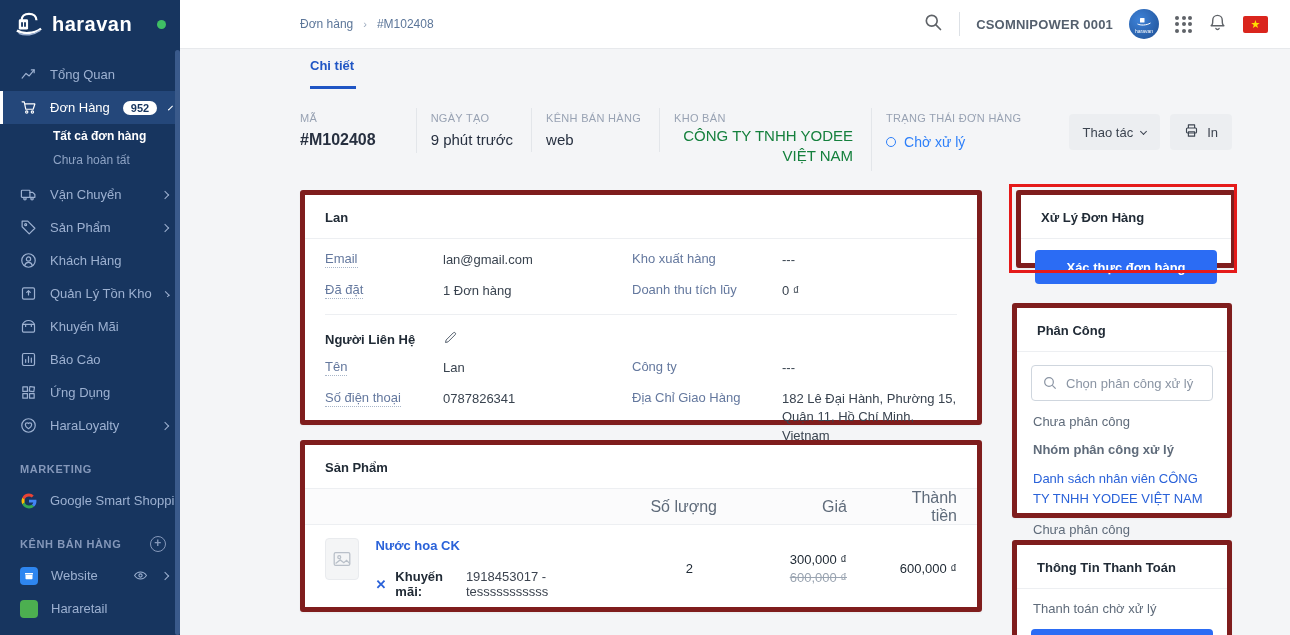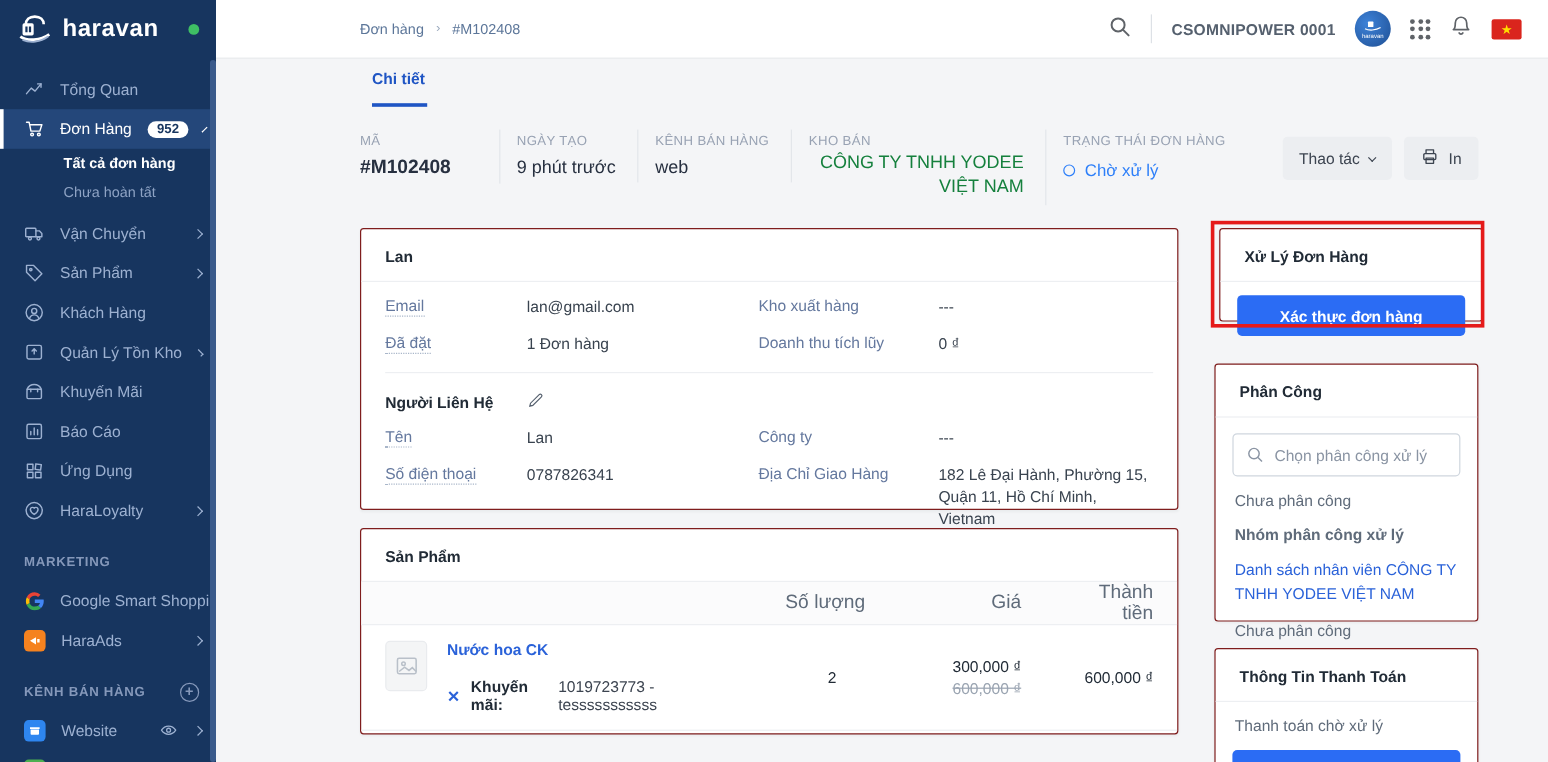--- a/index.html
+++ b/index.html
@@ -77,21 +77,21 @@
   .status-val { display:flex; align-items:center; gap:8px; margin-top:10px; }
   .status-circ { width:10px; height:10px; border:1.6px solid #2d7ff9; border-radius:50%; }
   .status-txt { font-size:14px; color:#2d7ff9; }
   .oh-actions { margin-left:auto; display:flex; gap:10px; padding-top:6px; }
   .btn-gray { display:flex; align-items:center; gap:8px; background:#eceef1; border:none;
     border-radius:4px; padding:9px 14px; font-size:13px; color:#3c4450; cursor:pointer;
     font-family:inherit; }
   .btn-gray .chev { border-color:#3c4450; width:5px; height:5px; margin-top:-2px; }
 
   
-  .card { position:absolute; background:#fff; border:1px solid #7f1d1d; border-radius:3px;
+  .card { position:absolute; background:#fff; border:5px solid #7f1d1d; border-radius:3px;
     box-shadow:0 1px 2px rgba(40,50,60,.05); }
   .card-title { padding:15px 20px 13px; font-size:13px; font-weight:bold; color:#212b36;
     border-bottom:1px solid #edeff2; }
 
   .cust-card { left:300px; top:190px; width:682px; height:235px; }
   .cust-body { padding:6px 20px; }
   .f-row { display:flex; align-items:flex-start; padding:6px 0; font-size:13px; }
   .f-label { width:118px; flex:0 0 auto; color:#64789e; }
   .f-label span, .f-label-b span { border-bottom:1px dotted #a9b6c9; padding-bottom:1px; }
   .f-value { flex:1; color:#39434f; padding-right:14px; line-height:1.45; }
@@ -290,29 +290,20 @@
         <span class="nav-icon">
             <svg viewBox="0 0 24 24" width="16" height="16">
               <path fill="#EA4335" stroke="none" d="M12 5.3c1.6 0 3 .6 4.1 1.6l3-3A11.4 11.4 0 0 0 12 .8 11.3 11.3 0 0 0 1.9 7.1l3.6 2.8A6.8 6.8 0 0 1 12 5.3z"></path>
               <path fill="#FBBC05" stroke="none" d="M5.3 12c0-.7.1-1.4.3-2.1L2 7.1a11.3 11.3 0 0 0 0 9.8l3.6-2.8c-.2-.7-.3-1.4-.3-2.1z"></path>
               <path fill="#34A853" stroke="none" d="M12 18.7c-3 0-5.6-1.9-6.5-4.6L1.9 17A11.3 11.3 0 0 0 12 23.2c3 0 5.7-1 7.7-2.8l-3.4-2.7c-1 .7-2.5 1-4.3 1z"></path>
               <path fill="#4285F4" stroke="none" d="M23.2 12c0-.7-.1-1.4-.2-2H12v4.2h6.4a5.5 5.5 0 0 1-2.1 3.5l3.4 2.7c2.2-2 3.5-5 3.5-8.4z"></path>
             </svg>
           </span>
         <span class="lbl">Google Smart Shopping</span>
       </div>
-      <div class="nav-item">
-        <span class="app-sq" style="background:#f5821f">
-            <svg viewBox="0 0 24 24" width="12" height="12">
-              <path fill="#fff" stroke="none" d="M4 12l10-6v12L4 12zm12-3h4v6h-4z"></path>
-            </svg>
-          </span>
-        <span class="lbl">HaraAds</span>
-        <span class="chev right"></span>
-      </div>
 
       <div class="sec-head">
         <span class="lbl">KÊNH BÁN HÀNG</span>
         <span class="plus-circ">+</span>
       </div>
       <div class="nav-item">
         <span class="app-sq" style="background:#2e86f0">
             <svg viewBox="0 0 24 24" width="12" height="12">
               <path fill="#fff" stroke="none" d="M4 6h16v3H4zM5 10h14v7a1.5 1.5 0 0 1-1.5 1.5h-11A1.5 1.5 0 0 1 5 17v-7z"></path>
             </svg>
@@ -473,21 +464,21 @@
               <rect x="3.5" y="5" width="17" height="14" rx="1.5"></rect>
               <circle cx="9" cy="10" r="1.6"></circle>
               <path d="M5 17l5-4 4 3 3-2.5 3.5 3.5"></path>
             </svg>
         </div>
         <div>
           <div class="p-name">Nước hoa CK</div>
           <div class="promo-line">
             <span class="promo-x">✕</span>
             <span class="promo-lbl">Khuyến mãi:</span>
-            <span class="promo-val">1019723773 - tesssssssssss</span>
+            <span class="promo-val">1918453017 - tesssssssssss</span>
           </div>
         </div>
       </div>
       <div class="p-qty">2</div>
       <div class="p-price">
         <div class="cur">300,000 ₫</div>
         <div class="old">600,000 ₫</div>
       </div>
       <div class="p-total">600,000 ₫</div>
     </div>

